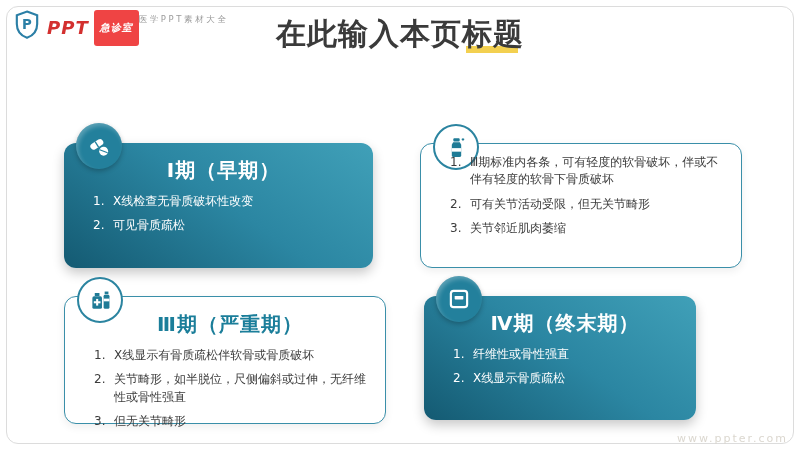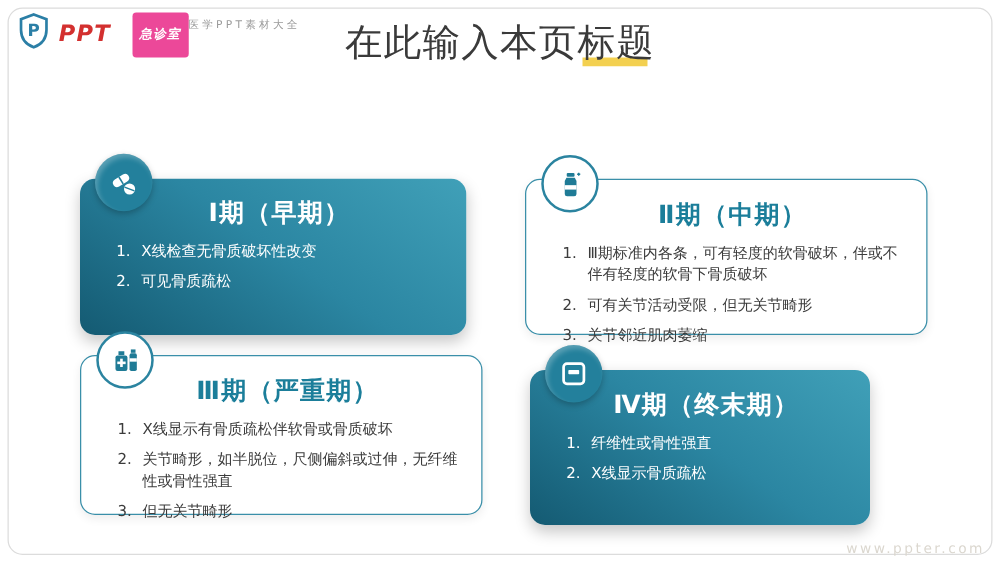--- a/index.html
+++ b/index.html
@@ -5,27 +5,27 @@
   html,body{margin:0;padding:0;background:#fff;}
   .slide{position:relative;width:800px;height:450px;background:#fff;overflow:hidden;
          font-family:"DejaVu Sans","Liberation Sans",sans-serif;}
   .frame{position:absolute;inset:6px;border:1px solid #dcdcdc;border-radius:12px;pointer-events:none;}
 
   
   .logo{position:absolute;top:10px;left:14px;display:flex;align-items:flex-start;gap:7px;}
   .logo-text{display:flex;flex-direction:row;}
   .logo-row{display:flex;align-items:center;gap:5px;}
   .brand{color:#d3302f;font-size:18px;font-weight:bold;font-style:italic;letter-spacing:1px;line-height:1;}
-  .brand-badge{background:#ec4899;color:#fff;font-size:10px;font-weight:bold;font-style:italic;
-               border-radius:3px;padding:12px 6px;letter-spacing:1px;line-height:1.2;margin-left:12px;}
+  .brand-badge{background:#ef4444;color:#fff;font-size:10px;font-weight:bold;font-style:italic;
+               border-radius:3px;padding:12px 6px;letter-spacing:1px;line-height:1.2;}
   .tagline{color:#9a9a9a;font-size:8.5px;letter-spacing:2.6px;margin-top:4px;}
 
   
   .page-title{position:absolute;top:14px;left:0;right:0;text-align:center;margin:0;
-              font-size:30px;font-weight:normal;color:#3a3a3a;letter-spacing:1px;z-index:1;}
+              font-size:30px;font-weight:bold;color:#3a3a3a;letter-spacing:1px;z-index:1;}
   .title-underline{position:absolute;left:466px;top:46px;width:52px;height:7px;
                    background:#f2cb3d;opacity:.9;z-index:0;}
   .subtitle{position:absolute;top:66px;left:60px;right:60px;text-align:center;
             color:#3f3f3f;font-size:12.5px;line-height:1.6;}
 
   
   .card{position:absolute;border-radius:12px;box-sizing:border-box;padding:10px 16px 8px 26px;}
   .card.filled{background:linear-gradient(215deg,#40a0b8 0%,#2b86a2 48%,#145a72 100%);
                box-shadow:0 5px 12px rgba(0,0,0,.22);color:#fff;}
   .card.outline{background:#fff;border:1.5px solid #3a8fa9;box-shadow:0 3px 8px rgba(0,0,0,.07);color:#3c3c3c;}
@@ -90,29 +90,28 @@
 
   <section class="card outline" style="left:420px;top:143px;width:322px;height:125px;">
     <div class="badge b-outline">
       <svg width="25" height="25" viewBox="0 0 24 24">
         <rect x="9" y="3.2" width="6" height="3" rx="0.8" fill="#1f7b96"></rect>
         <path d="M8.8 7 h6.4 l1.3 2.4 v10 a1.8 1.8 0 0 1 -1.8 1.8 h-5.4 a1.8 1.8 0 0 1 -1.8 -1.8 v-10 Z" fill="#1f7b96"></path>
         <rect x="7.5" y="12.6" width="9" height="3.4" fill="#ffffff"></rect>
         <path d="M18.2 3 v2.4 M17 4.2 h2.4" stroke="#1f7b96" stroke-width="1.1"></path>
       </svg>
     </div>
-    <h3 class="card-title">Ⅱ期（中期）</h3>
     <ol class="items">
       <li>Ⅲ期标准内各条，可有轻度的软骨破坏，伴或不伴有轻度的软骨下骨质破坏</li>
       <li>可有关节活动受限，但无关节畸形</li>
       <li>关节邻近肌肉萎缩</li>
     </ol>
   </section>
 
-  <section class="card outline" style="left:64px;top:284px;width:322px;height:128px;">
+  <section class="card outline" style="left:64px;top:296px;width:322px;height:128px;">
     <div class="badge b-outline">
       <svg width="25" height="25" viewBox="0 0 24 24">
         <rect x="6.5" y="4.8" width="4.5" height="3" fill="#1f7b96"></rect>
         <rect x="4.2" y="8" width="9.2" height="12" rx="1.6" fill="#1f7b96"></rect>
         <rect x="7.8" y="10.5" width="2" height="6.4" fill="#ffffff"></rect>
         <rect x="5.6" y="12.7" width="6.4" height="2" fill="#ffffff"></rect>
         <rect x="16" y="3.4" width="3.6" height="2.6" fill="#1f7b96"></rect>
         <rect x="15" y="6.4" width="5.6" height="13.6" rx="1.4" fill="#1f7b96"></rect>
         <rect x="15" y="10.2" width="5.6" height="2.6" fill="#ffffff"></rect>
       </svg>

